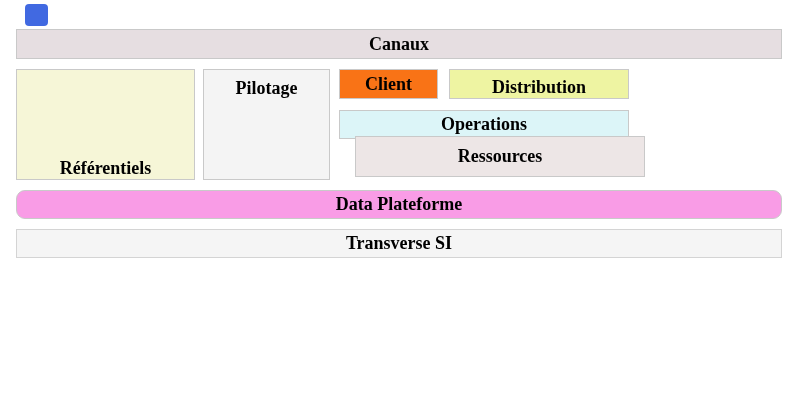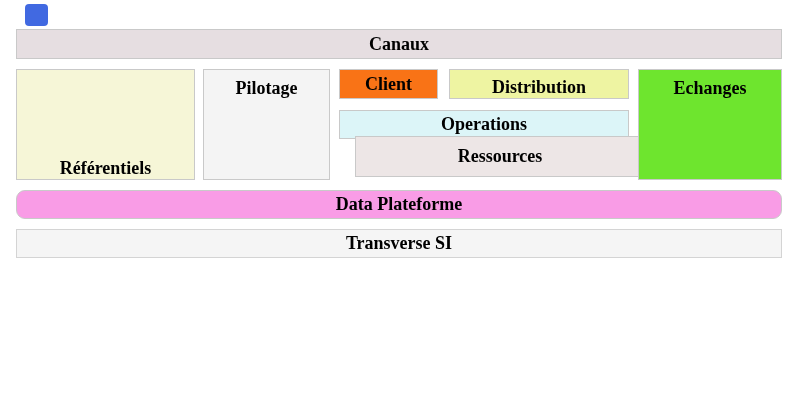--- a/index.html
+++ b/index.html
@@ -76,23 +76,20 @@
   </div>
 
   <div class="block v-center b-operations" style="background-color: rgb(220, 245, 248);">
     <span>Operations</span>
   </div>
 
   <div class="block v-center b-ressources" style="background-color: rgb(237, 230, 230);">
     <span>Ressources</span>
   </div>
 
-  <div class="block v-top b-echanges" style="background-color: rgb(110, 229, 46);">
-    <span>Echanges</span>
-  </div>
 
   <div class="block v-center b-data-plateforme" style="background-color: rgb(249, 156, 230);">
     <span>Data Plateforme</span>
   </div>
 
   <div class="block v-center b-transverse-si" style="background-color: rgb(245, 245, 245);">
     <span>Transverse SI</span>
   </div>
 
 </div>

